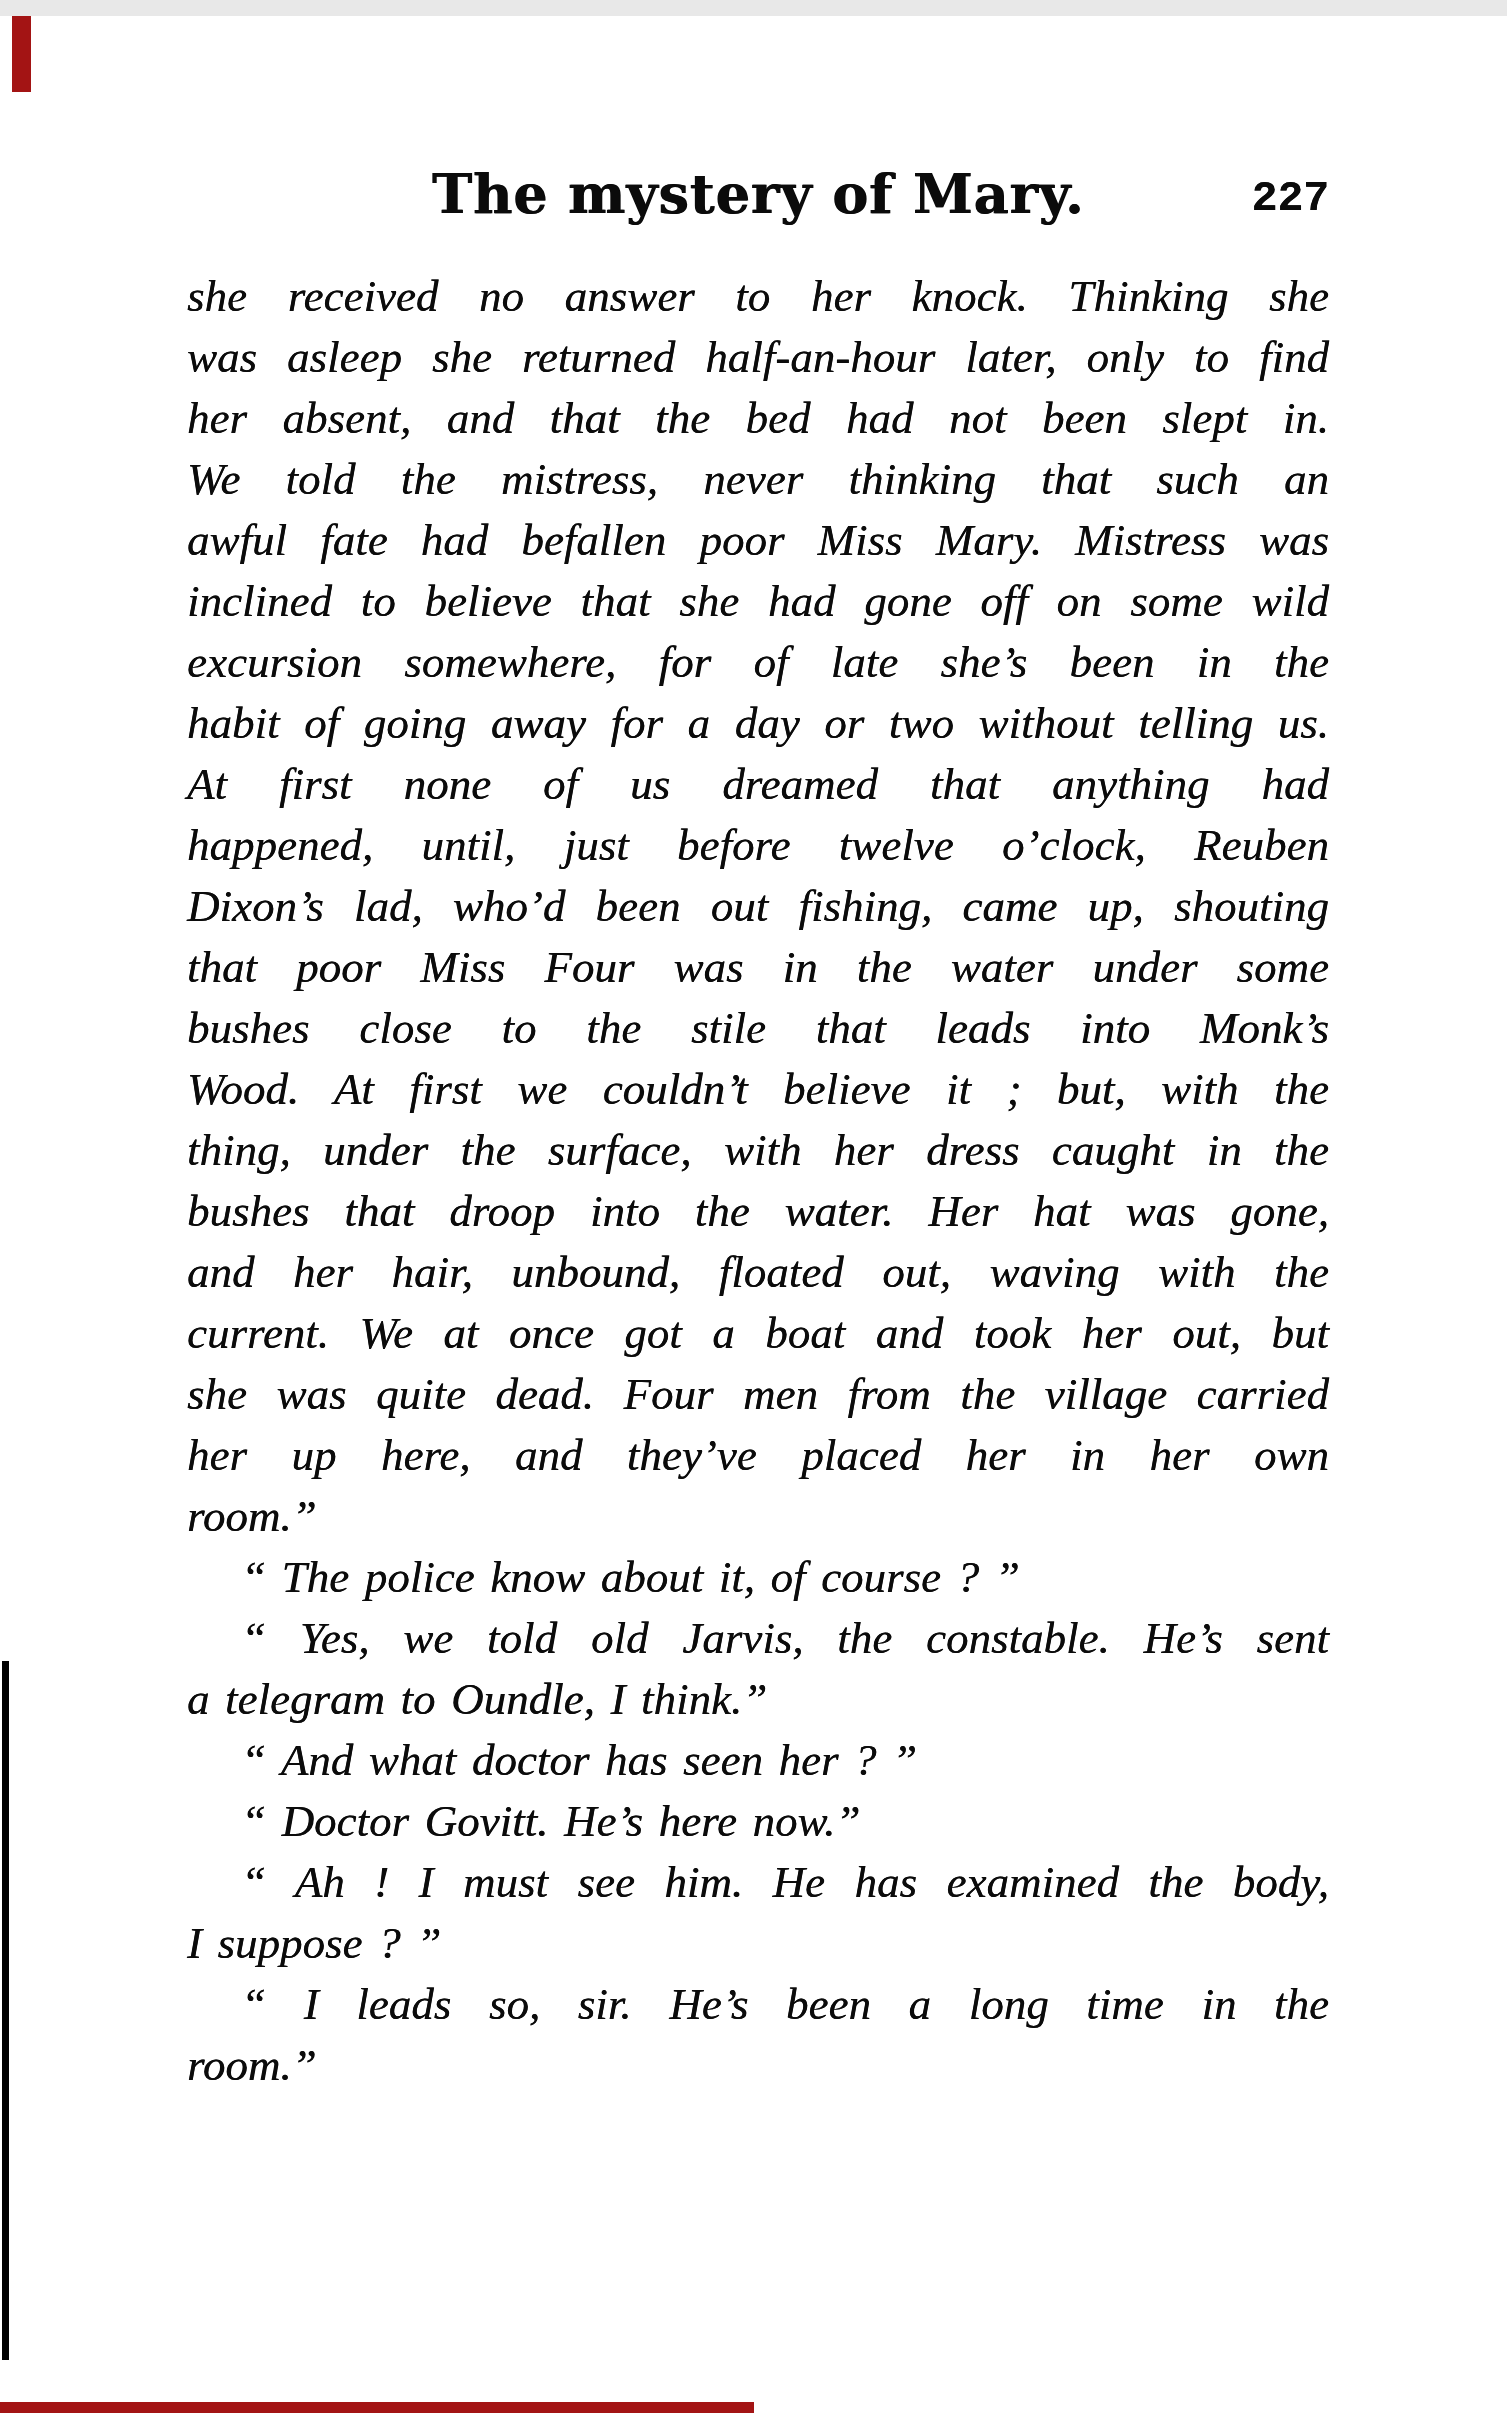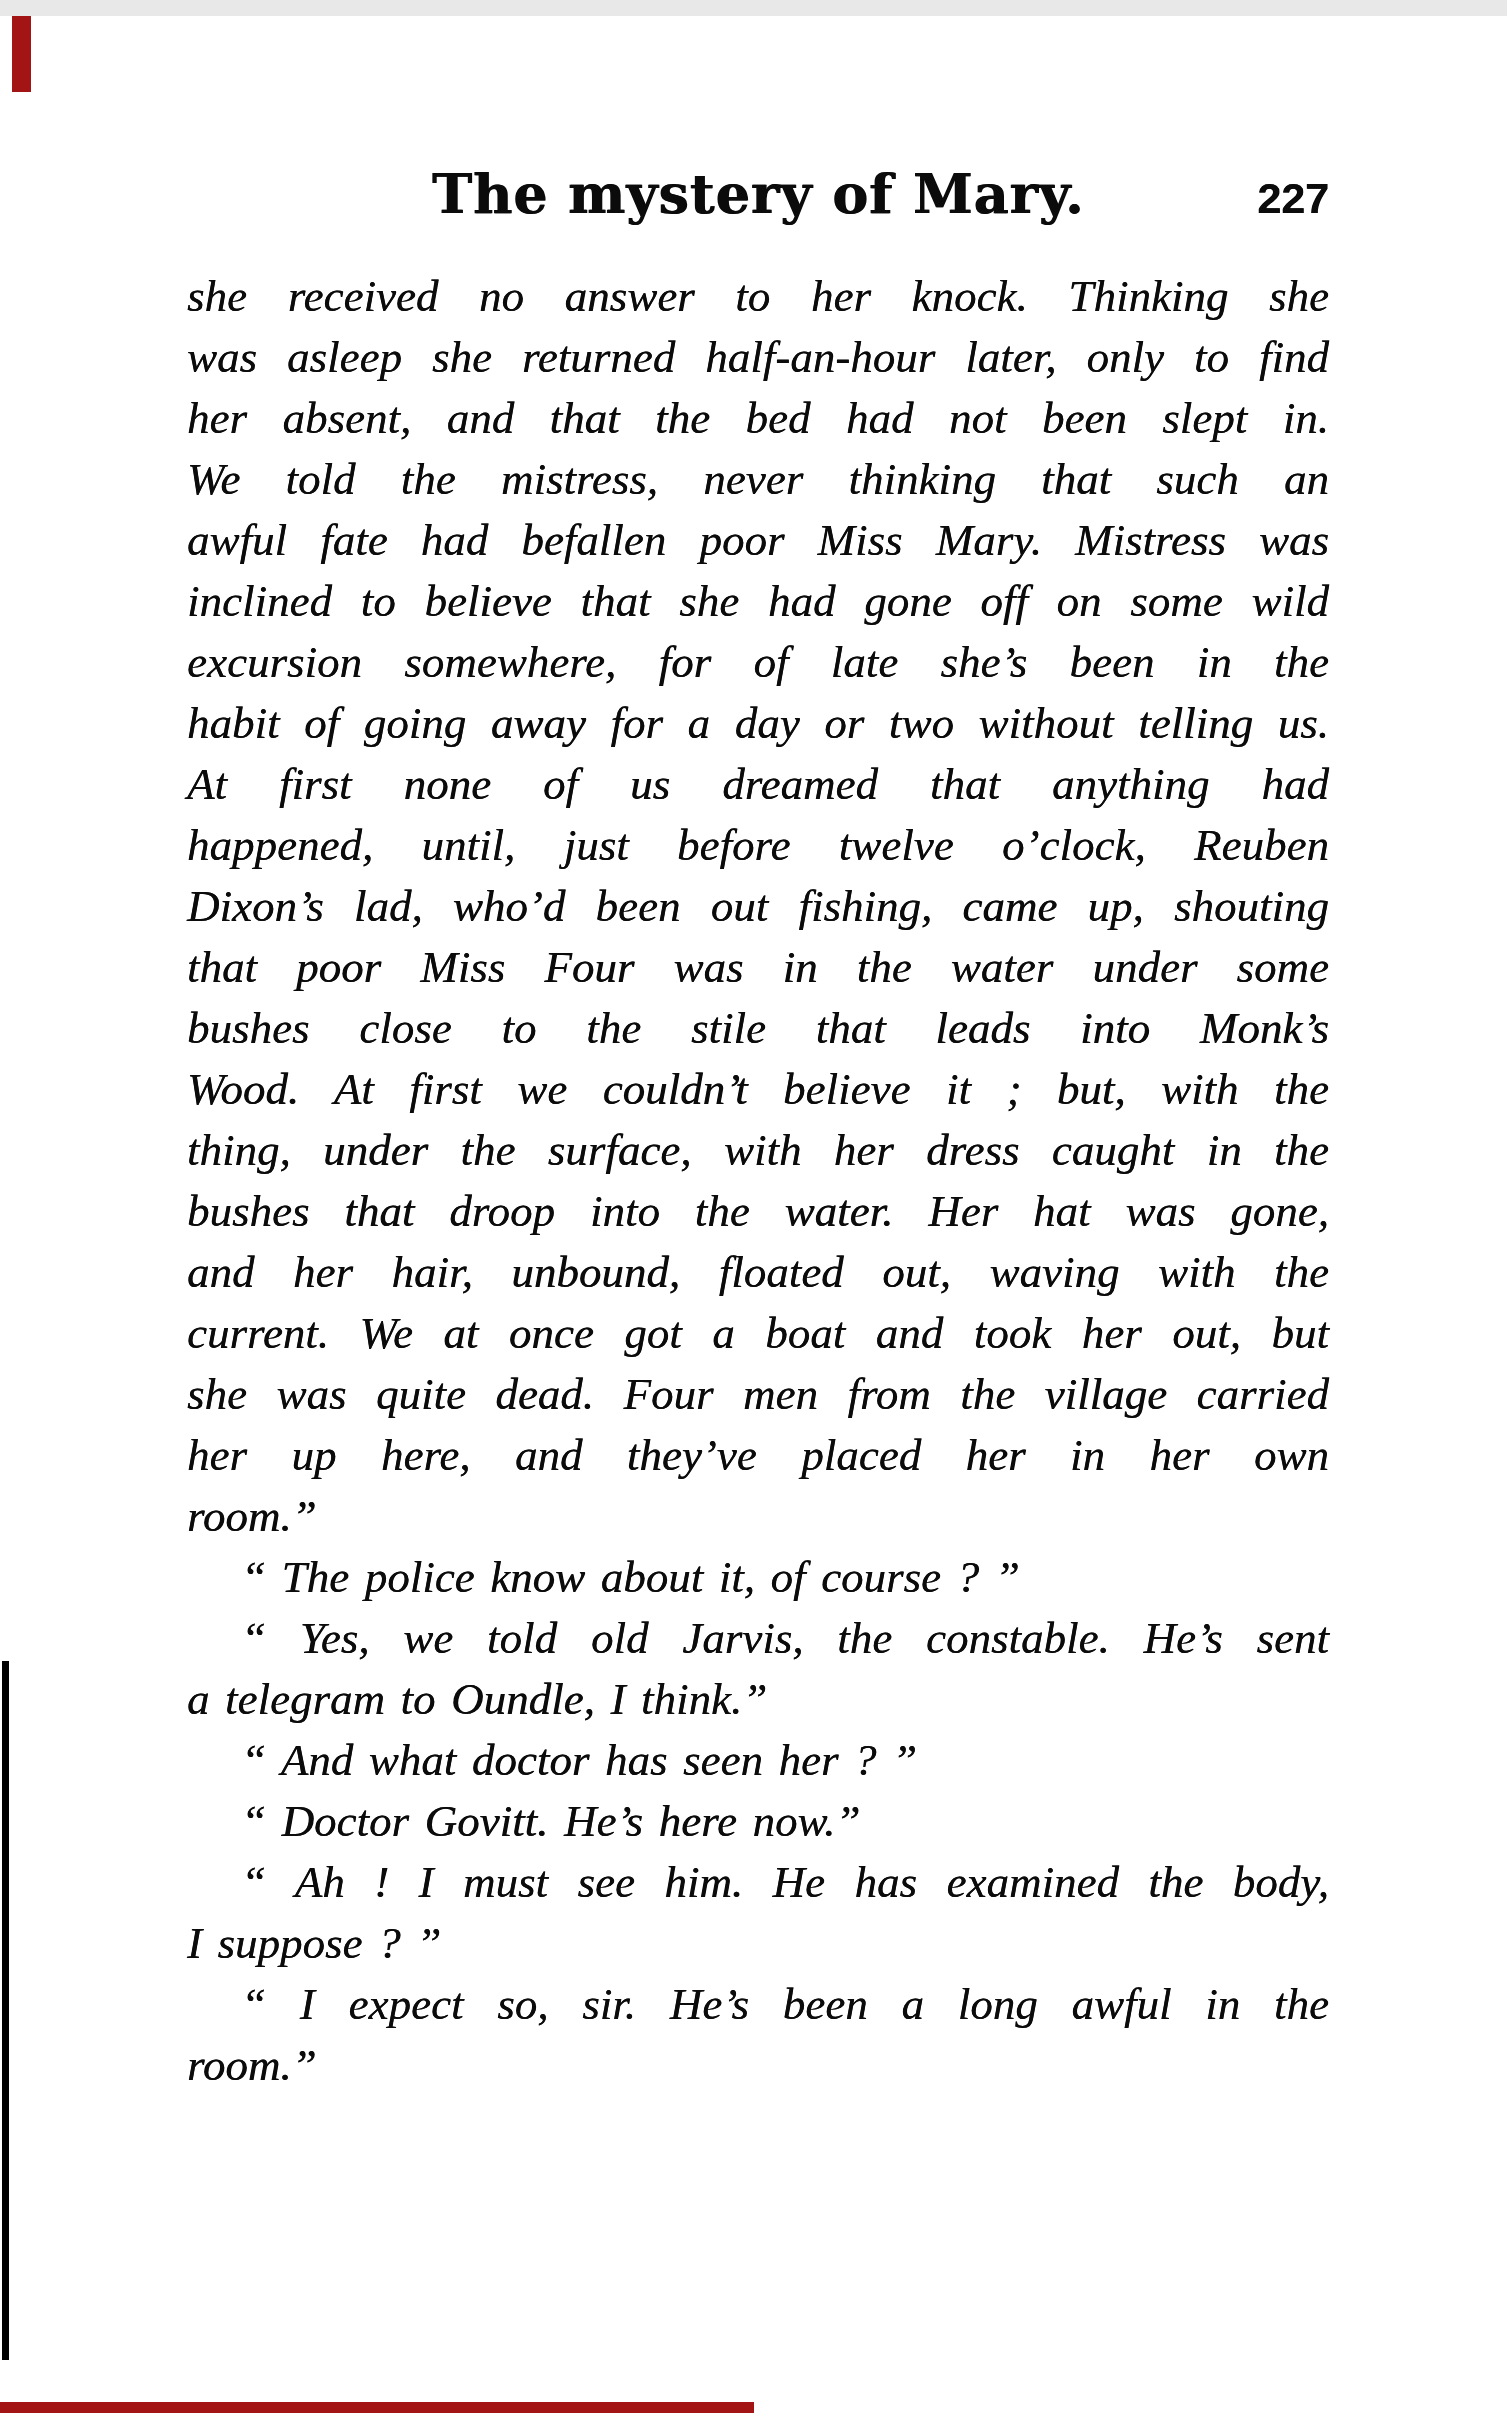--- a/index.html
+++ b/index.html
@@ -15,21 +15,21 @@
   .title{
     text-align:center;
     font-family:"DejaVu Serif",serif;
     font-weight:bold;
     font-size:54px;
     letter-spacing:0.9px;
     text-shadow:0.9px 0 0 currentColor;
   }
   .pagenum{
     position:absolute;right:0;top:12px;
-    font-family:Liberation Sans, sans-serif;
+    font-family:Liberation Mono, monospace;
     font-weight:bold;font-size:43px;
     text-shadow:0.4px 0 0 currentColor;
   }
   
   .body-col{position:absolute;left:187px;top:250px;width:1142px;}
   .para{margin:0;}
   .line{
     height:61px;
     line-height:61px;
     font-size:45px;
@@ -96,21 +96,21 @@
         <div class="line ind">“ And what doctor has seen her ? ”</div>
       </div>
       <div class="para">
         <div class="line ind">“ Doctor Govitt.  He’s here now.”</div>
       </div>
       <div class="para">
         <div class="line j ind">“ Ah ! I must see him.  He has examined the body,</div>
         <div class="line">I suppose ? ”</div>
       </div>
       <div class="para">
-        <div class="line j ind">“ I expect so, sir.  He’s been a long awful in the</div>
+        <div class="line j ind">“ I leads so, sir.  He’s been a long time in the</div>
         <div class="line">room.”</div>
       </div>
     </div>
 
   <div class="art art-red-top" style="background: rgb(163, 20, 20);"></div>
   <div class="art art-red-bottom" style="background: rgb(163, 20, 20);"></div>
   <div class="art art-black-line"></div>
 
 </div>
 

